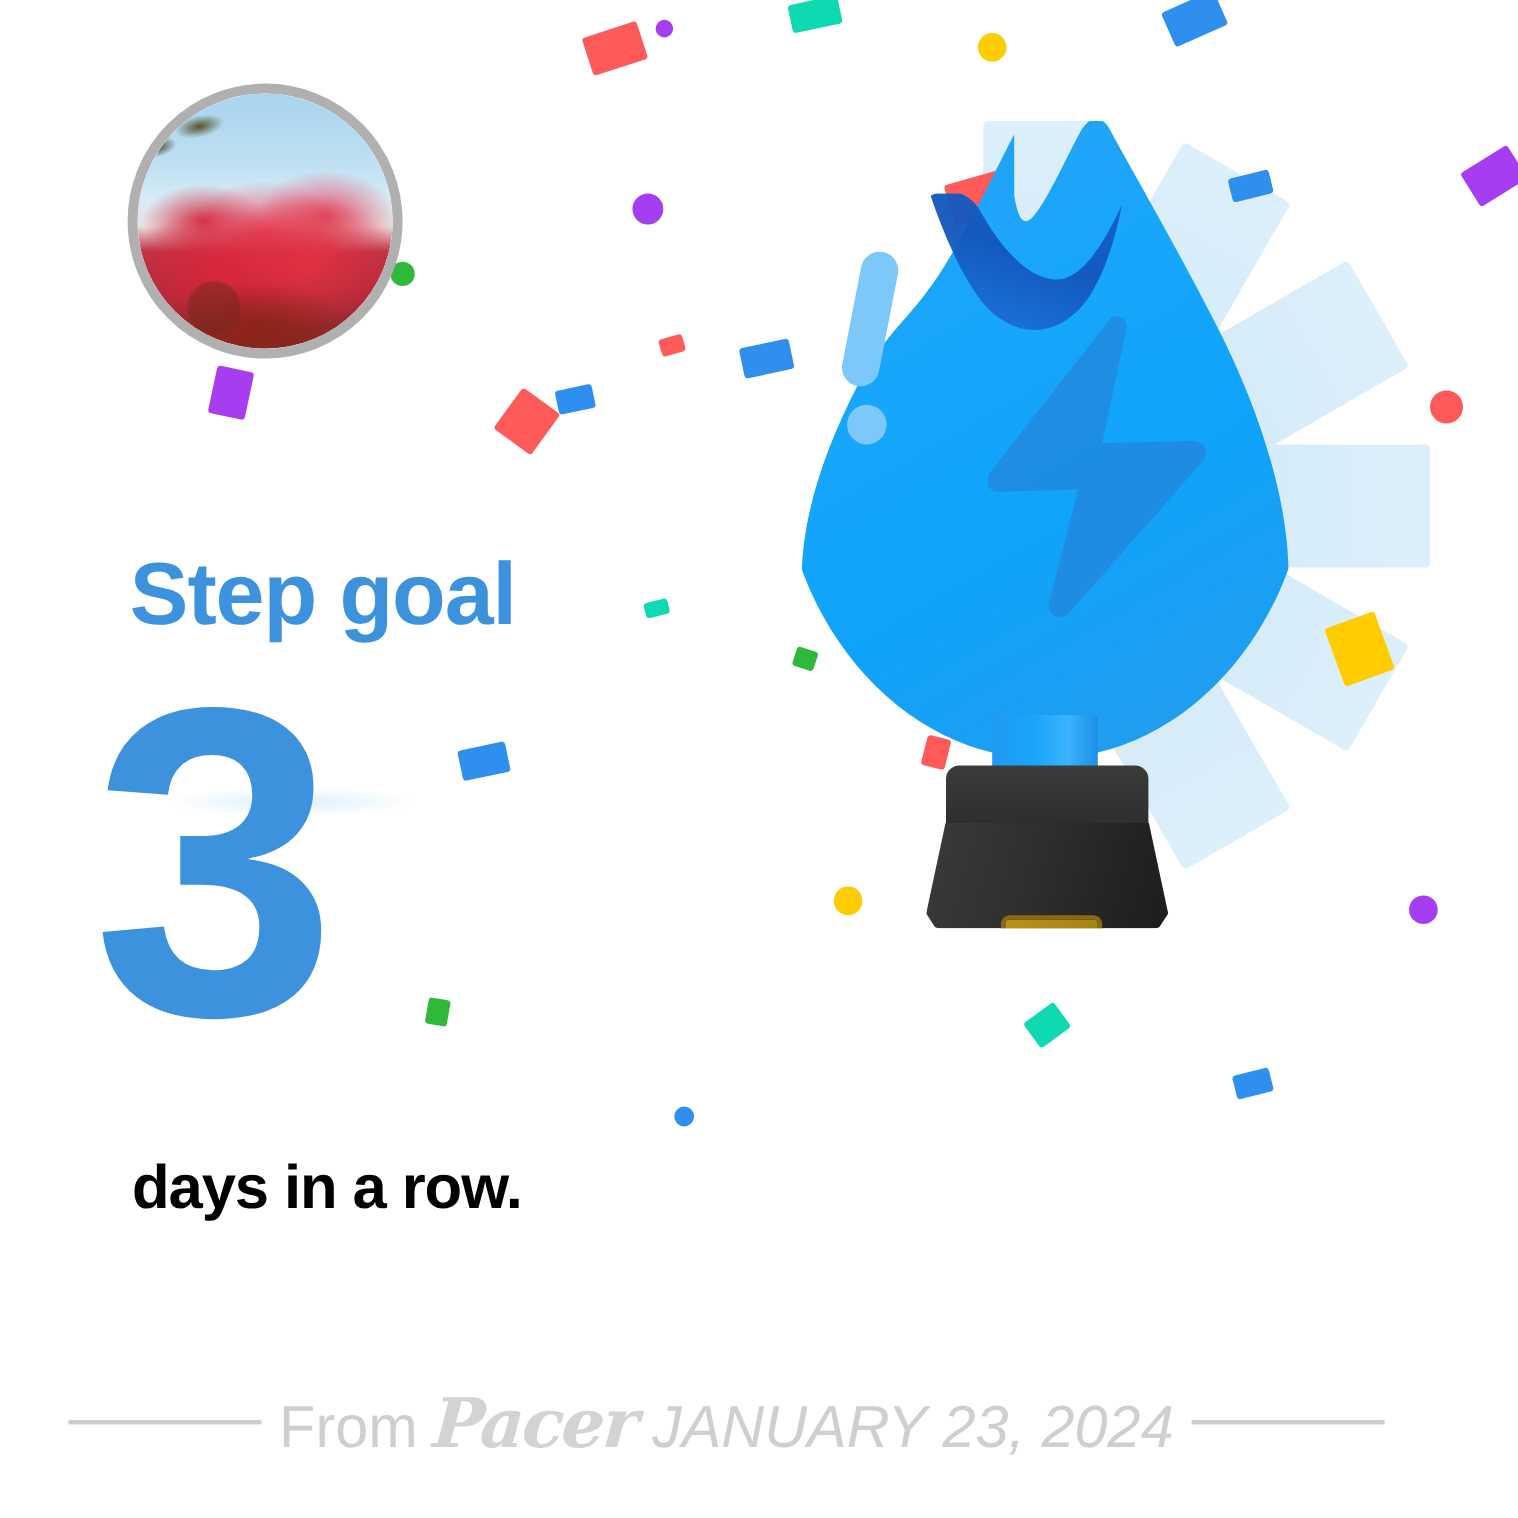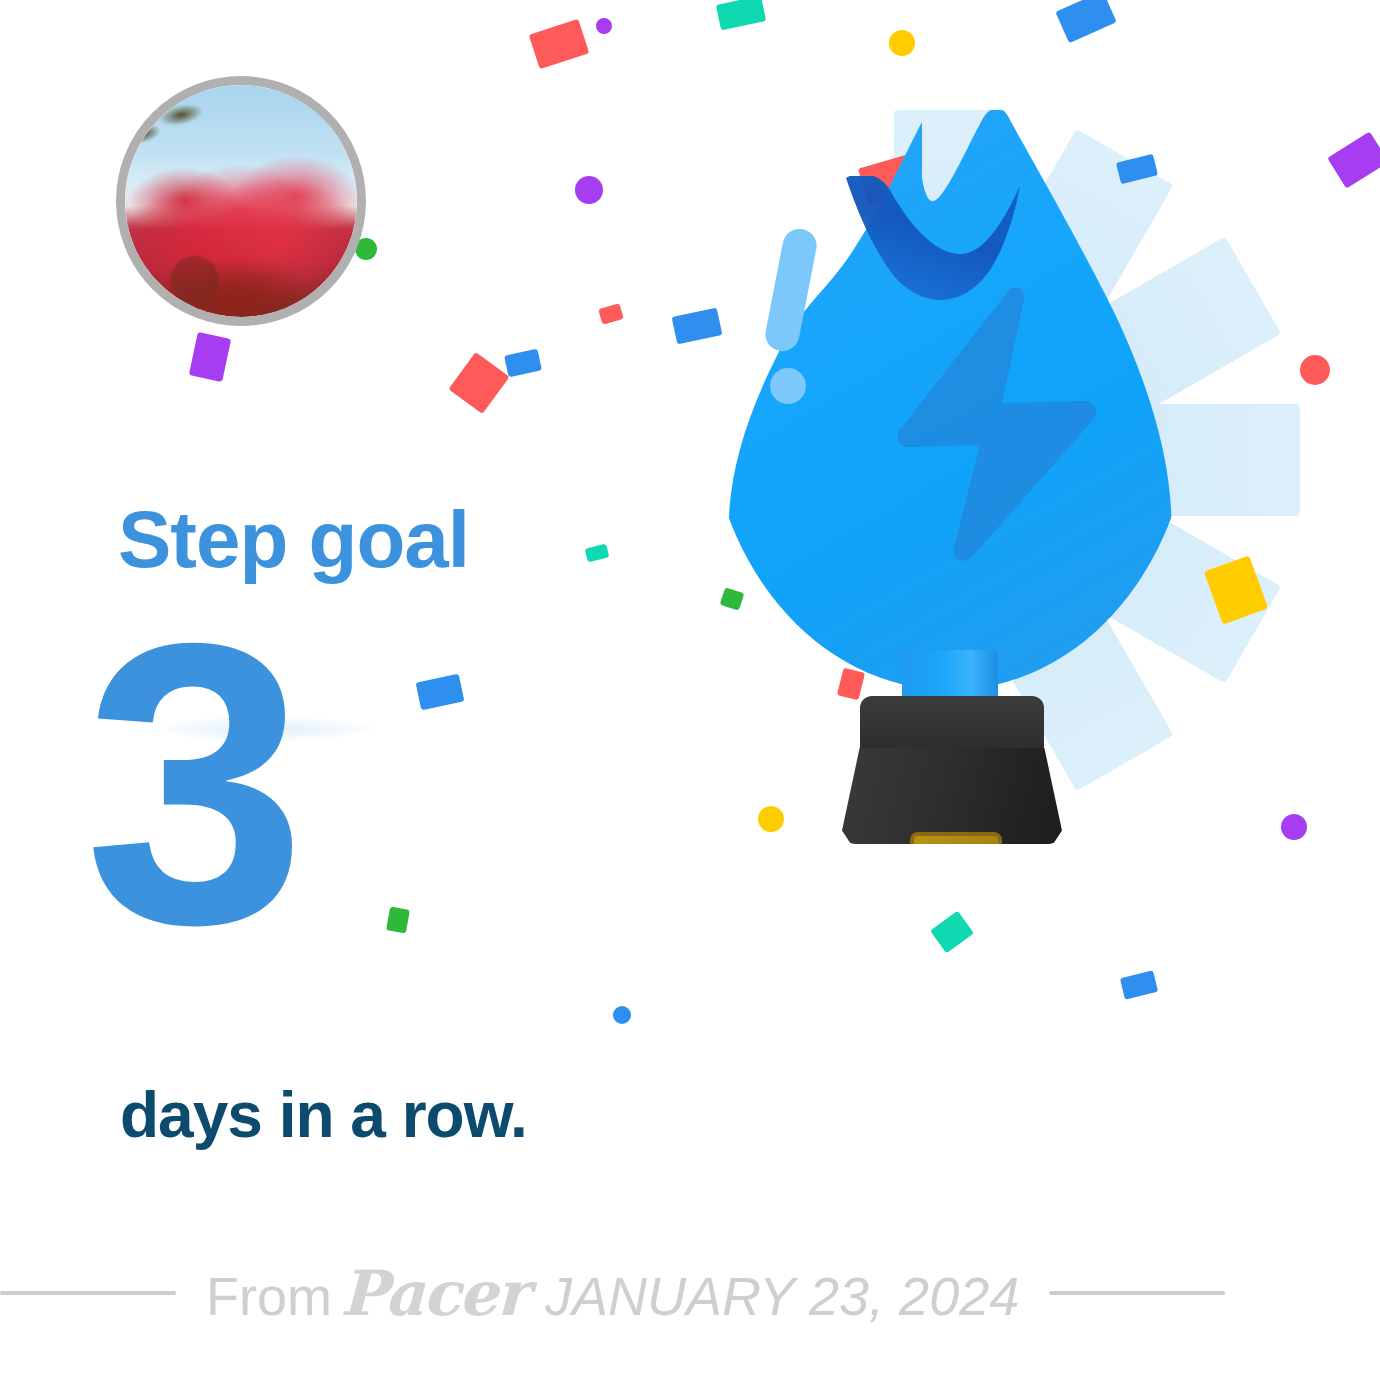--- a/index.html
+++ b/index.html
@@ -57,23 +57,23 @@
     color:#3d92dd; white-space:nowrap;
   }
   #bignum{
     position:absolute; left:84px; top:584px;
     font-size:400px; font-weight:bold;
     line-height:400px;
     color:#3d92dd;
     letter-spacing:-6px;
   }
   #subline{
-    position:absolute; left:120px; top:1078px;
-    font-size:64px; font-weight:bold; letter-spacing:-1px;
-    color:#0c4a6e; white-space:nowrap;
+    position:absolute; left:120px; top:1046px;
+    font-size:56px; font-weight:bold; letter-spacing:-1px;
+    color:#000000; white-space:nowrap;
   }
 
   
   #rays{ position:absolute; left:700px; top:50px; width:500px; height:820px; }
   .ray{
     position:absolute; left:50%; top:50%;
     width:112px; height:700px;
     margin-left:-56px; margin-top:-350px;
     background:linear-gradient(to top, rgba(190,226,248,0) 22%, #cfe7f7 58%, #dcf0fb 100%);
     transform-origin:50% 50%;
@@ -155,22 +155,22 @@
 
   
   .conf{ position:absolute; }
   .conf.rect{ border-radius:3px; }
   .conf.dot{ border-radius:50%; }
 
   
   #footer{
     position:absolute; left:0; top:1248px;
     width:1259px; height:90px;
-    display:flex; align-items:center; justify-content:flex-start;
-    gap:30px;
+    display:flex; align-items:center; justify-content:flex-end;
+    gap:16px;
   }
   .f-line{ width:176px; height:4px; background:#cdcdcd; border-radius:2px; flex:none; }
   #f-center{ display:flex; align-items:baseline; gap:14px; white-space:nowrap; }
   #f-from{ font-size:54px; color:#cfcfcf; font-weight:400; letter-spacing:0px; }
   #f-brand{
     font-family:"DejaVu Serif", serif;
     font-size:62px; font-weight:bold; font-style:italic;
     color:#d3d3d3; letter-spacing:-2px;
     transform:skewX(-4deg);
   }

